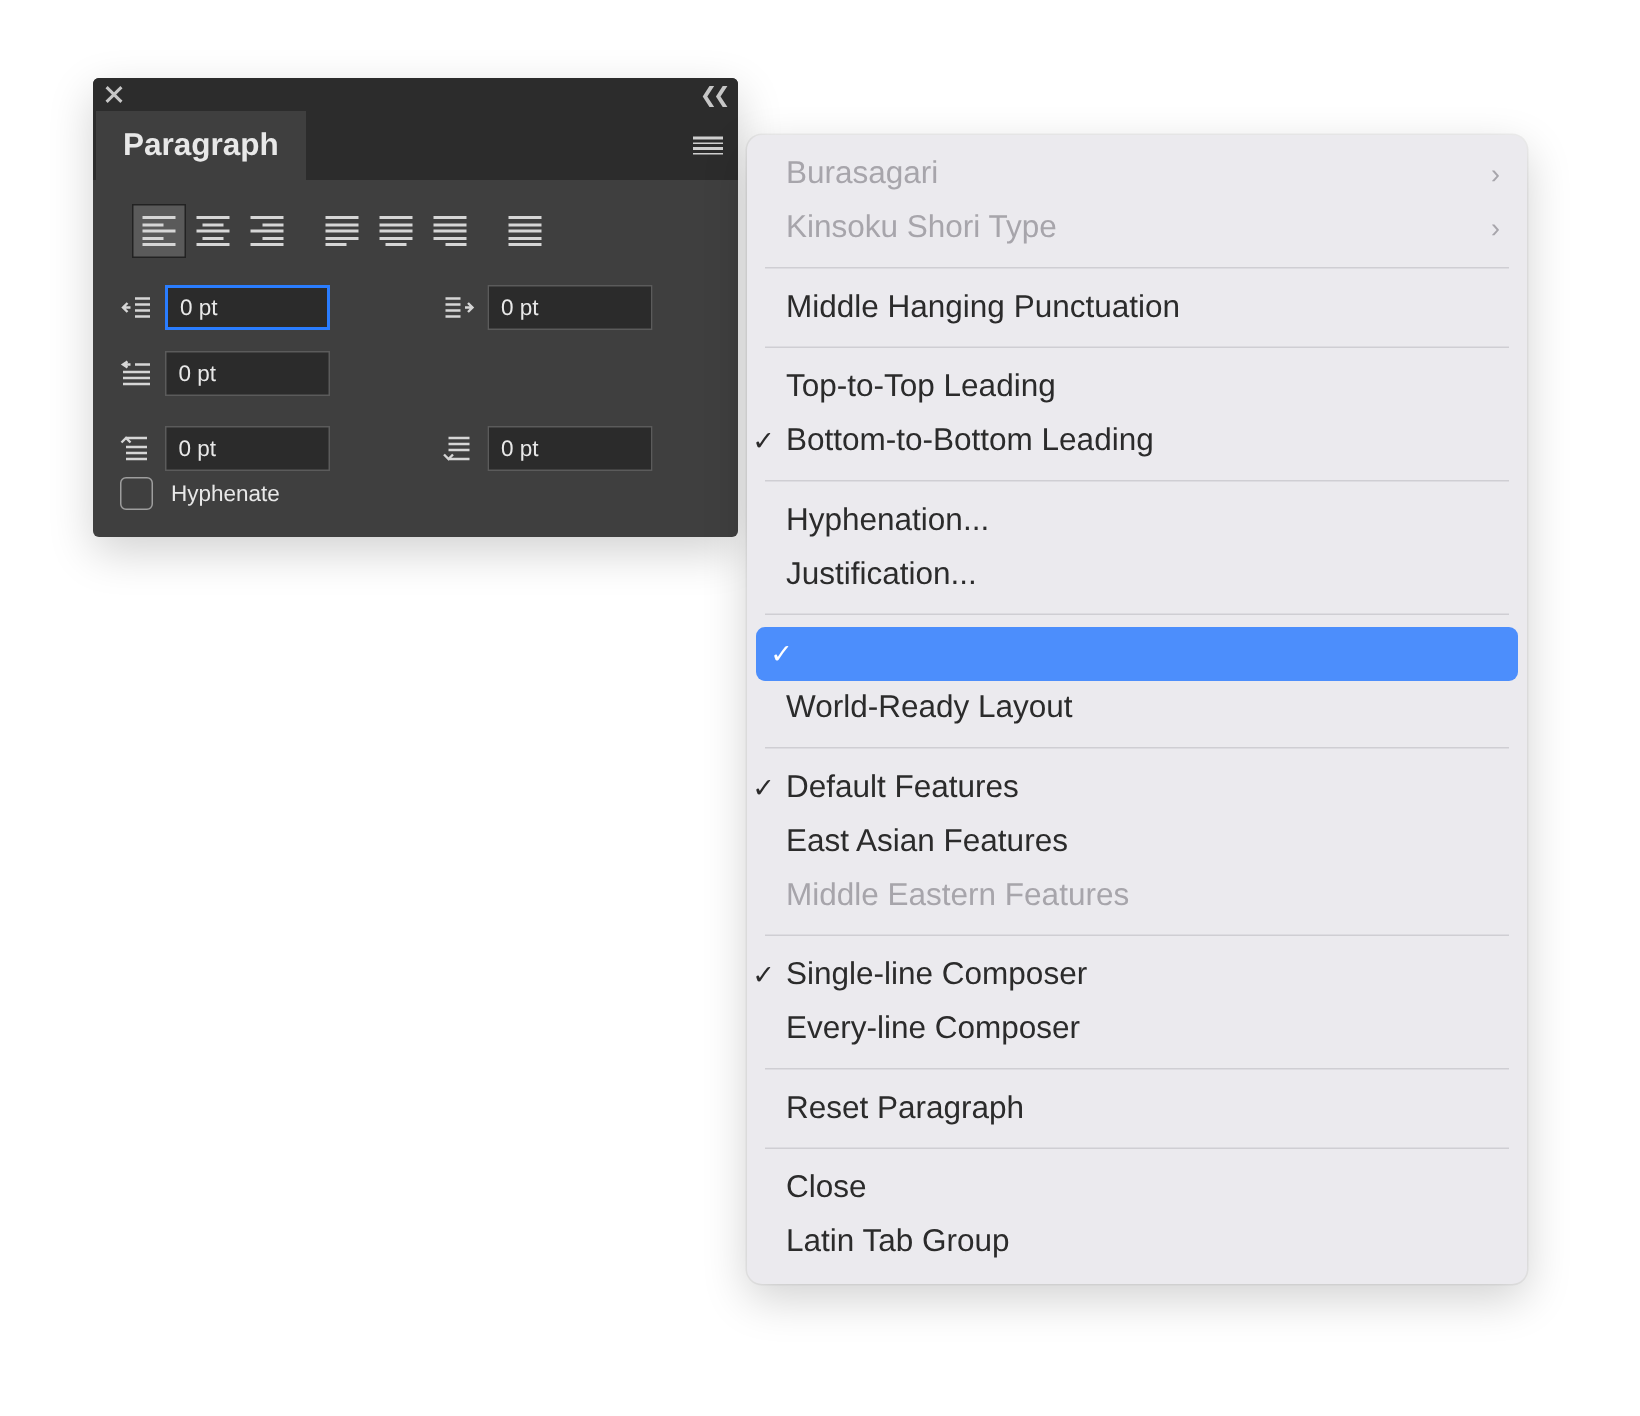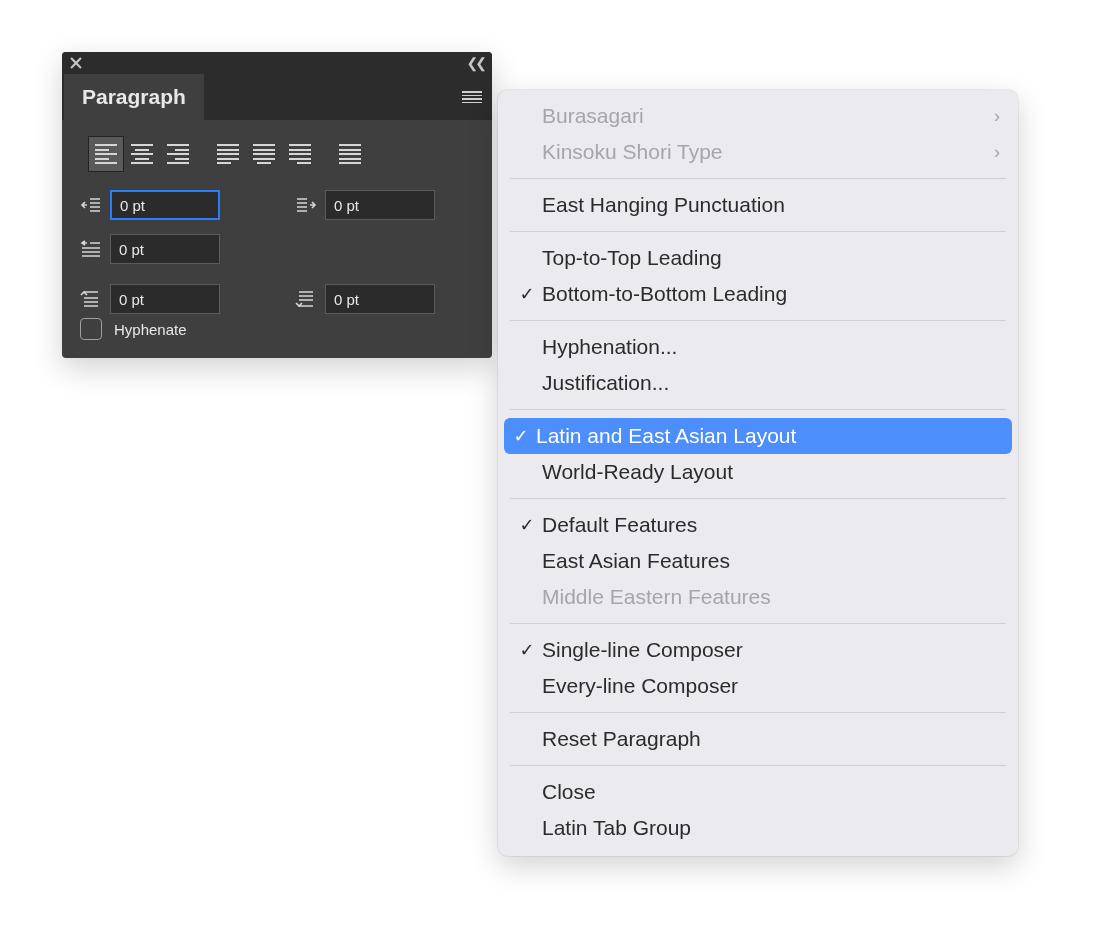--- a/index.html
+++ b/index.html
@@ -141,21 +141,21 @@
     background:var(--menu-bg);
     border-radius:var(--menu-radius);
     box-shadow: var(--shadow), 0 0 0 1px rgba(0,0,0,0.06);
     padding:8px 0 10px 0;
     font-size:21px;
     color:var(--menu-text);
   }
   .menu-item {
     height:36px;
     display:flex; align-items:center;
-    padding:0 18px 0 18px;
+    padding:0 18px 0 0;
     position:relative;
   }
   .menu-item .check {
     width:22px; text-align:center; font-size:18px;
     color:inherit;
   }
   .menu-item .label { flex:1; padding-left:4px; white-space:nowrap; }
   .menu-item .arrow { font-size:18px; color:var(--menu-disabled); }
   .menu-item.disabled { color:var(--menu-disabled); }
   .menu-item.highlight {
@@ -340,21 +340,21 @@
     <div class="menu-item disabled">
       <span class="check"></span>
       <span class="label">Kinsoku Shori Type</span>
       <span class="arrow">›</span>
     </div>
 
     <div class="menu-sep"></div>
 
     <div class="menu-item">
       <span class="check"></span>
-      <span class="label">East Hanging Punctuation</span>
+      <span class="label">Middle Hanging Punctuation</span>
     </div>
 
     <div class="menu-sep"></div>
 
     <div class="menu-item">
       <span class="check"></span>
       <span class="label">Top-to-Top Leading</span>
     </div>
     <div class="menu-item">
       <span class="check">✓</span>
@@ -369,21 +369,20 @@
     </div>
     <div class="menu-item">
       <span class="check"></span>
       <span class="label">Justification...</span>
     </div>
 
     <div class="menu-sep"></div>
 
     <div class="menu-item highlight">
       <span class="check">✓</span>
-      <span class="label">Latin and East Asian Layout</span>
     </div>
     <div class="menu-item">
       <span class="check"></span>
       <span class="label">World-Ready Layout</span>
     </div>
 
     <div class="menu-sep"></div>
 
     <div class="menu-item">
       <span class="check">✓</span>

